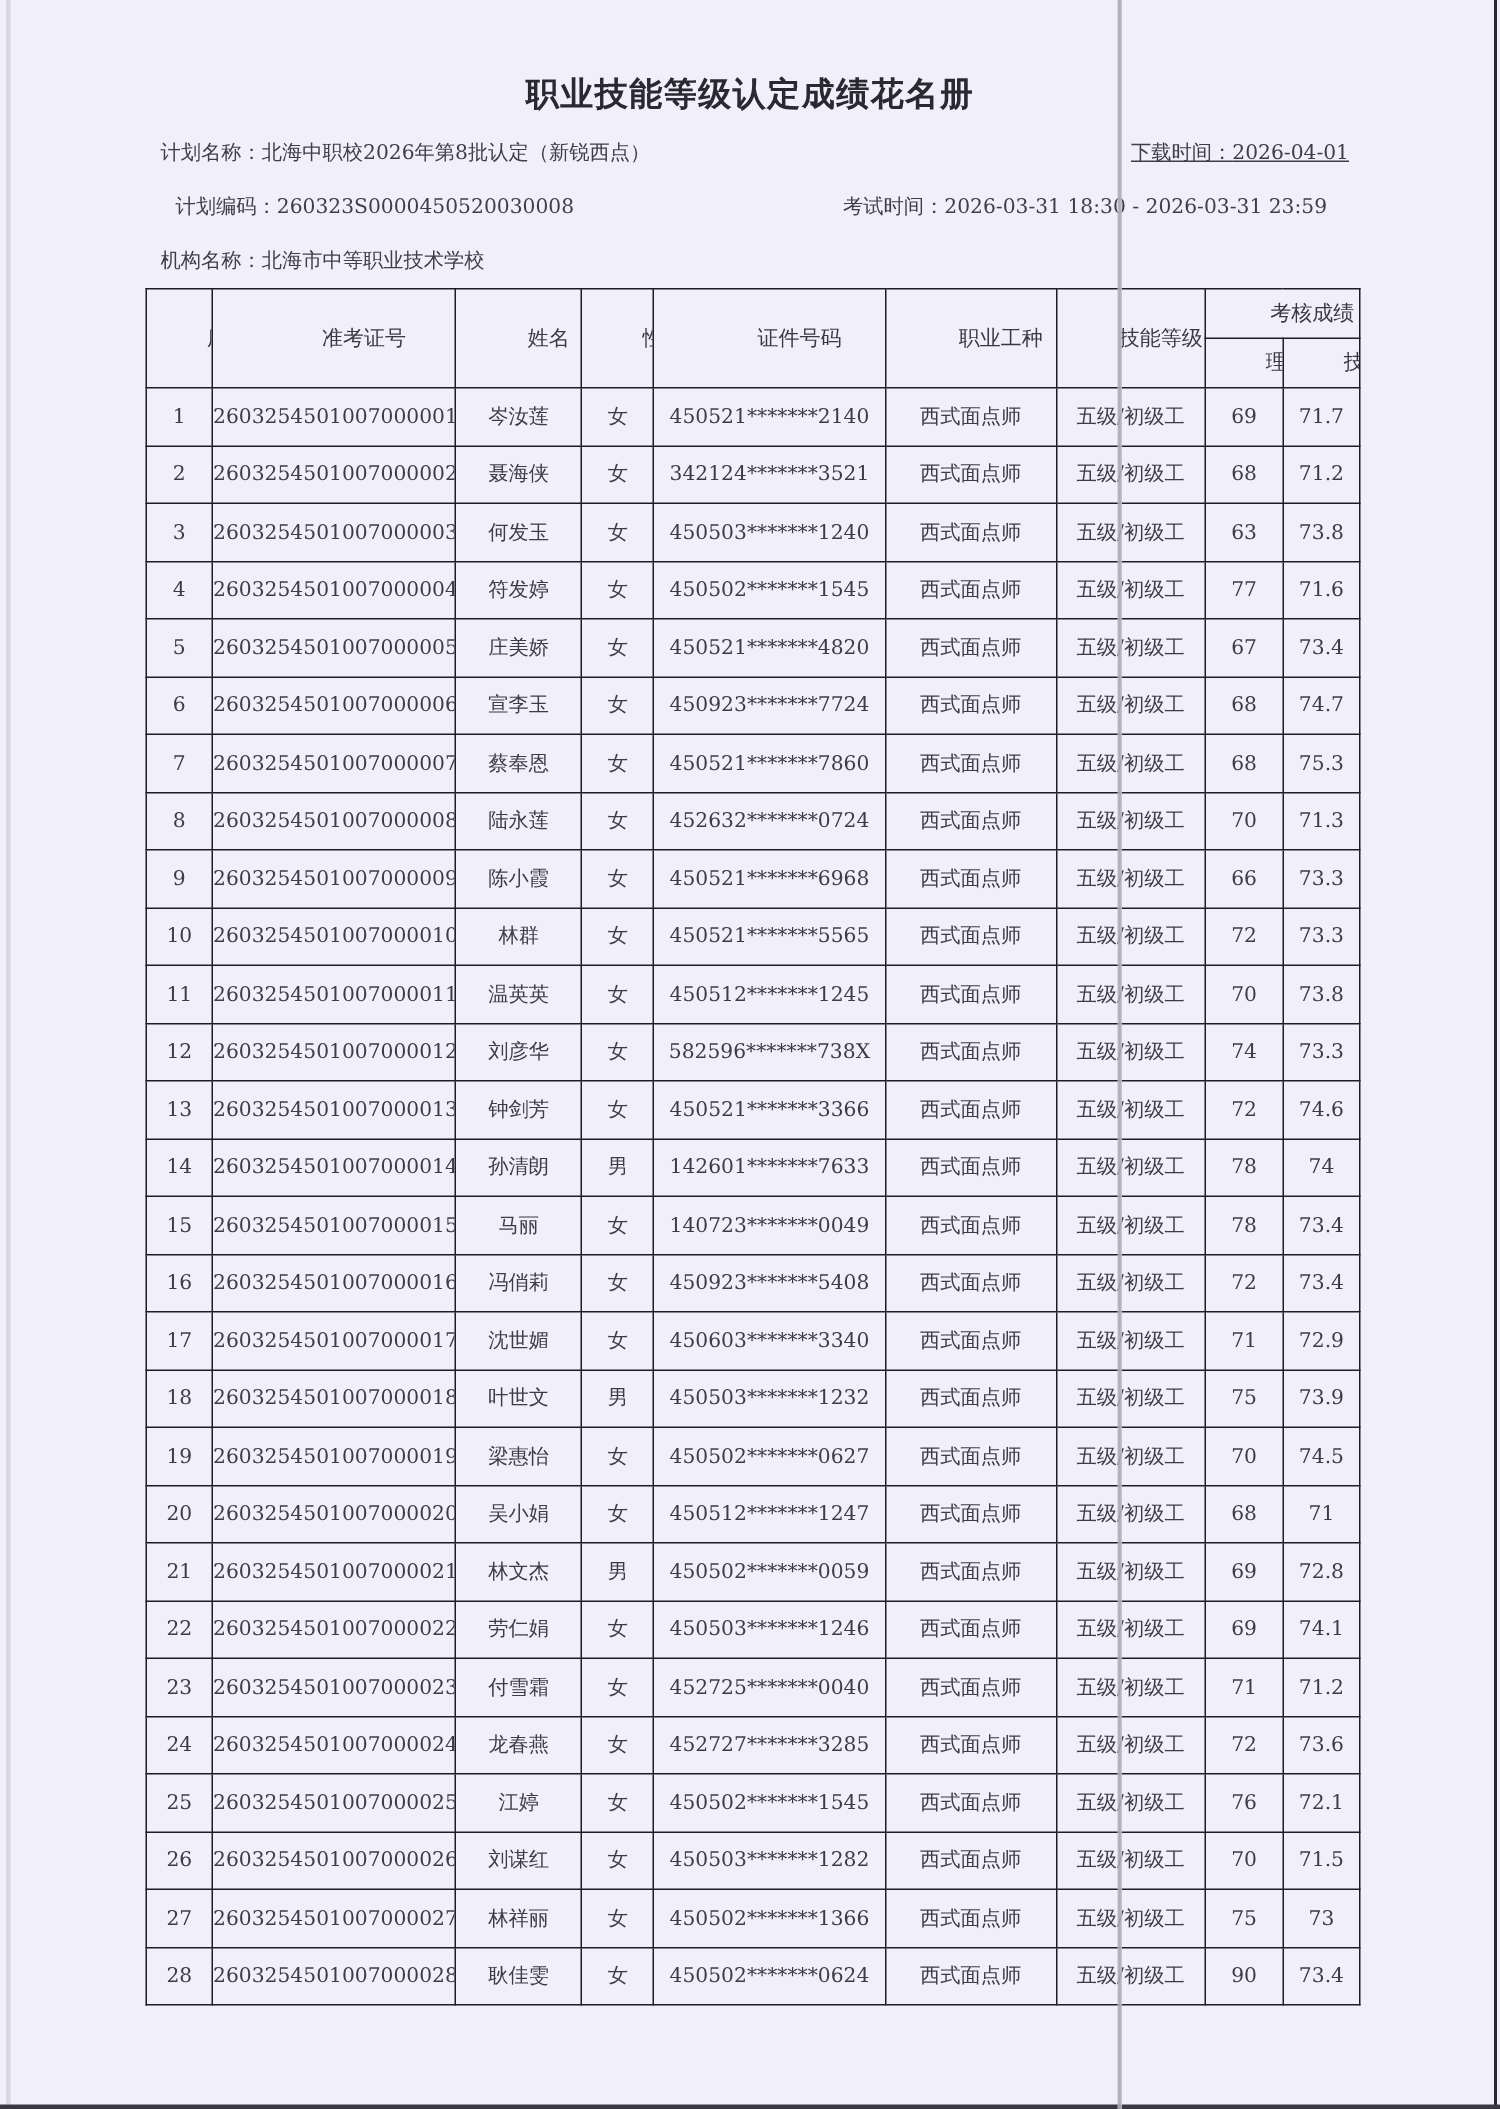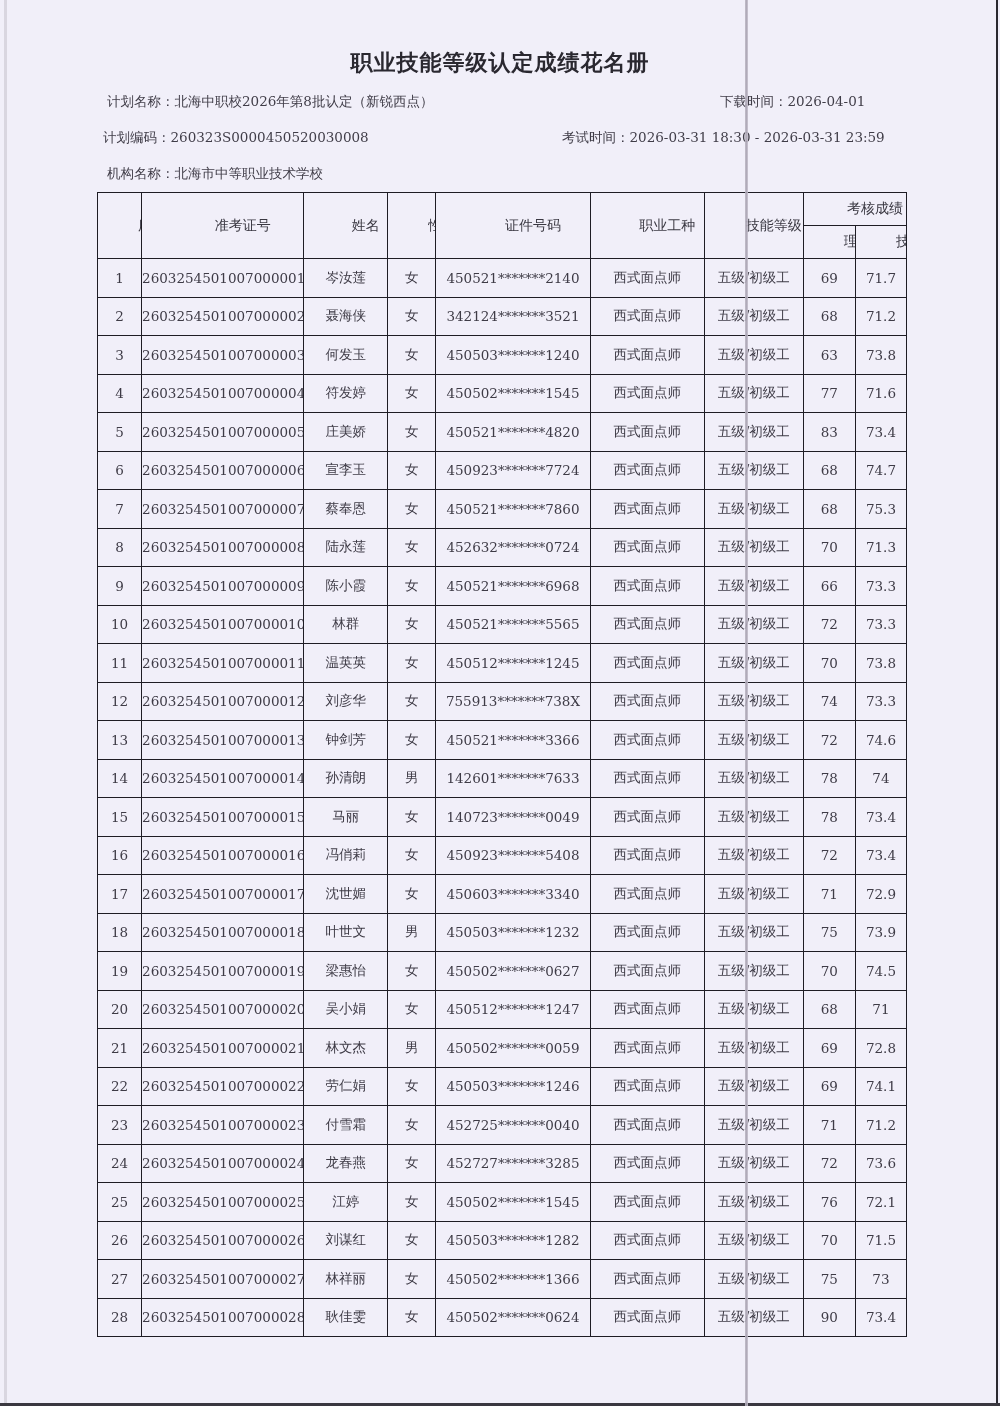--- a/index.html
+++ b/index.html
@@ -76,24 +76,24 @@
 <div class="page-edge-left"></div>
 <div class="page-edge-right"></div>
 <div class="bottom-edge"></div>
 <div class="fold-line"></div>
 
 <div class="title">职业技能等级认定成绩花名册</div>
 
 <div class="meta" style="left:107px; top:93px;">
   <span>计划名称：</span><span>北海中职校2026年第8批认定（新锐西点）</span>
 </div>
-<div class="meta" style="left:720px; top:93px;">
+<div class="meta" style="left:754px; top:93px;text-decoration:underline;">
   <span>下载时间：</span><span>2026-04-01</span>
 </div>
-<div class="meta" style="left:103px; top:129px;">
+<div class="meta" style="left:117px; top:129px;">
   <span>计划编码：</span><span>260323S0000450520030008</span>
 </div>
 <div class="meta" style="left:562px; top:129px;">
   <span>考试时间：</span><span>2026-03-31 18:30 - 2026-03-31 23:59</span>
 </div>
 <div class="meta" style="left:107px; top:165px;">
   <span>机构名称：</span><span>北海市中等职业技术学校</span>
 </div>
 
 <table class="roster">
@@ -170,21 +170,21 @@
         <td>71.6</td>
       </tr>
       <tr>
         <td>5</td>
         <td>2603254501007000005</td>
         <td>庄美娇</td>
         <td>女</td>
         <td>450521*******4820</td>
         <td>西式面点师</td>
         <td>五级/初级工</td>
-        <td>83</td>
+        <td>67</td>
         <td>73.4</td>
       </tr>
       <tr>
         <td>6</td>
         <td>2603254501007000006</td>
         <td>宣李玉</td>
         <td>女</td>
         <td>450923*******7724</td>
         <td>西式面点师</td>
         <td>五级/初级工</td>
@@ -244,21 +244,21 @@
         <td>西式面点师</td>
         <td>五级/初级工</td>
         <td>70</td>
         <td>73.8</td>
       </tr>
       <tr>
         <td>12</td>
         <td>2603254501007000012</td>
         <td>刘彦华</td>
         <td>女</td>
-        <td>755913*******738X</td>
+        <td>582596*******738X</td>
         <td>西式面点师</td>
         <td>五级/初级工</td>
         <td>74</td>
         <td>73.3</td>
       </tr>
       <tr>
         <td>13</td>
         <td>2603254501007000013</td>
         <td>钟剑芳</td>
         <td>女</td>

